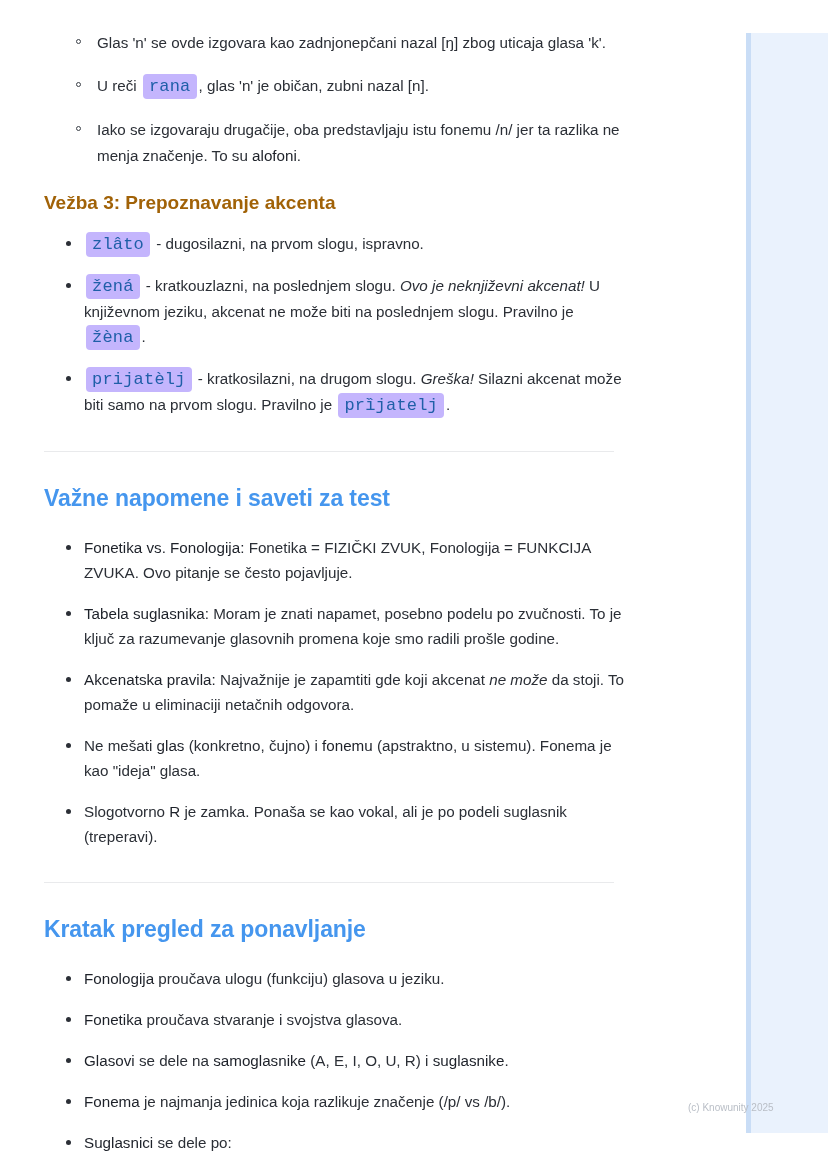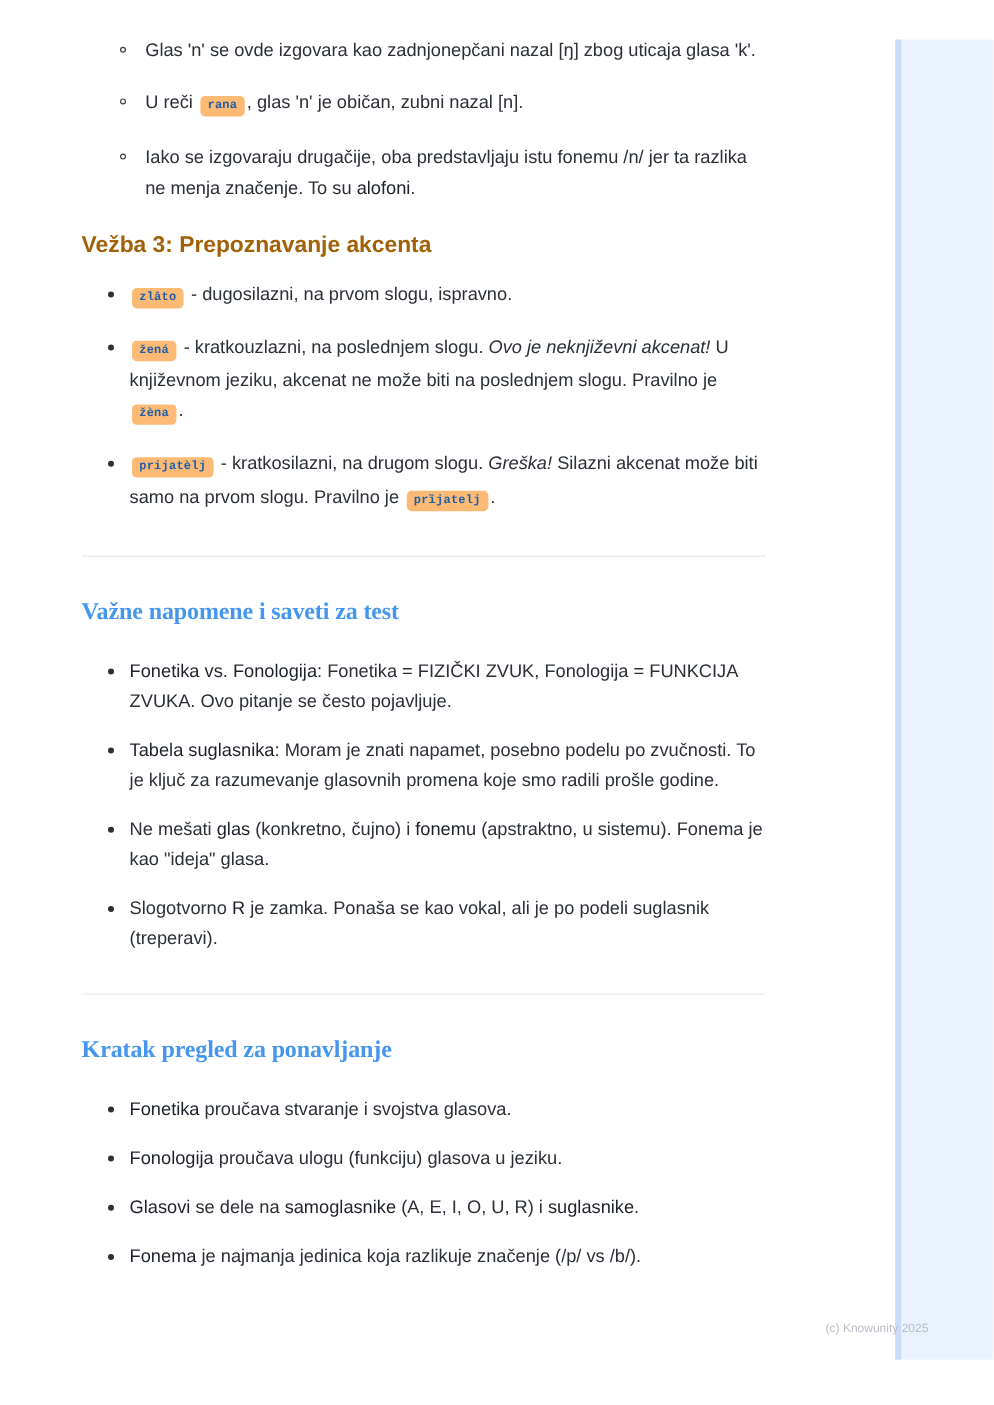--- a/index.html
+++ b/index.html
@@ -37,21 +37,21 @@
   .page {
     position: absolute;
     top: 0;
     left: 0;
     width: 700px;
     padding: 30px 0 0 0;
     box-sizing: border-box;
   }
 
   .content {
-    padding-left: 68px;
+    padding-left: 44px;
     padding-right: 62px;
   }
 
   
   ul.lvl1 {
     margin: 0;
     padding: 0 0 0 20px;
     list-style: none;
   }
   ul.lvl1 > li {
@@ -101,39 +101,38 @@
   
   h3.sub-heading {
     font-size: 19px;
     font-weight: bold;
     color: #a16207;
     margin: 24px 0 18px 0;
     padding: 0;
     line-height: 20px;
   }
   h2.section-heading {
-    font-size: 20px;
+    font-size: 23px;
     font-weight: bold;
     color: #4596ee;
     margin: 0 0 22px 0;
     padding: 0;
     line-height: 30px;
     letter-spacing: -0.1px;
-    font-family: Liberation Serif, serif;
   }
 
   b, strong { font-weight: normal; color: #1d2129; }
   i, em { }
 
   code {
     font-family: "Liberation Mono", "DejaVu Sans Mono", monospace;
-    background: #fdba74;
+    background: #c4b5fd;
     color: #1f5fa8;
-    font-size: 10px;
-    font-weight: bold;
+    font-size: 17px;
+    font-weight: normal;
     padding: 3px 6px 3px 6px;
     border-radius: 4px;
     white-space: nowrap;
     margin: 0 2px;
     letter-spacing: 0.2px;
   }
 
   hr.divider {
     border: none;
     border-top: 1px solid #e9eaec;
@@ -174,31 +173,33 @@
         <li><code>prijatèlj</code><span> - kratkosilazni, na drugom slogu. </span><em>Greška!</em><span> Silazni akcenat može biti samo na prvom slogu. Pravilno je </span><code>prȉjatelj</code><span>.</span></li>
       </ul>
 
     <hr class="divider">
 
     <h2 class="section-heading">Važne napomene i saveti za test</h2>
 
     <ul class="lvl1">
         <li><strong>Fonetika vs. Fonologija:</strong><span> Fonetika = FIZIČKI ZVUK, Fonologija = FUNKCIJA ZVUKA. Ovo pitanje se često pojavljuje.</span></li>
         <li><strong>Tabela suglasnika:</strong><span> Moram je znati napamet, posebno podelu po zvučnosti. To je ključ za razumevanje glasovnih promena koje smo radili prošle godine.</span></li>
+        <li><strong>Akcenatska pravila:</strong><span> Najvažnije je zapamtiti gde koji akcenat </span><em>ne može</em><span> da stoji. To pomaže u eliminaciji netačnih odgovora.</span></li>
         <li><span>Ne mešati </span><strong>glas</strong><span> (konkretno, čujno) i </span><strong>fonemu</strong><span> (apstraktno, u sistemu). Fonema je kao "ideja" glasa.</span></li>
         <li><span>Slogotvorno </span><strong>R</strong><span> je zamka. Ponaša se kao vokal, ali je po podeli suglasnik (treperavi).</span></li>
       </ul>
 
     <hr class="divider">
 
     <h2 class="section-heading">Kratak pregled za ponavljanje</h2>
 
     <ul class="lvl1">
+        <li><strong>Fonologija</strong><span> proučava ulogu (funkciju) glasova u jeziku.</span></li>
         <li><strong>Fonetika</strong><span> proučava stvaranje i svojstva glasova.</span></li>
-        <li><strong>Fonologija</strong><span> proučava ulogu (funkciju) glasova u jeziku.</span></li>
         <li><strong>Glasovi</strong><span> se dele na </span><strong>samoglasnike</strong><span> (A, E, I, O, U, R) i </span><strong>suglasnike</strong><span>.</span></li>
         <li><strong>Fonema</strong><span> je najmanja jedinica koja razlikuje značenje (/p/ vs /b/).</span></li>
+        <li><strong>Suglasnici</strong><span> se dele po:</span></li>
       </ul>
 
   </div>
 </div>
 
 <div class="footer-mark">(c) Knowunity 2025</div>
 
 </body></html>

